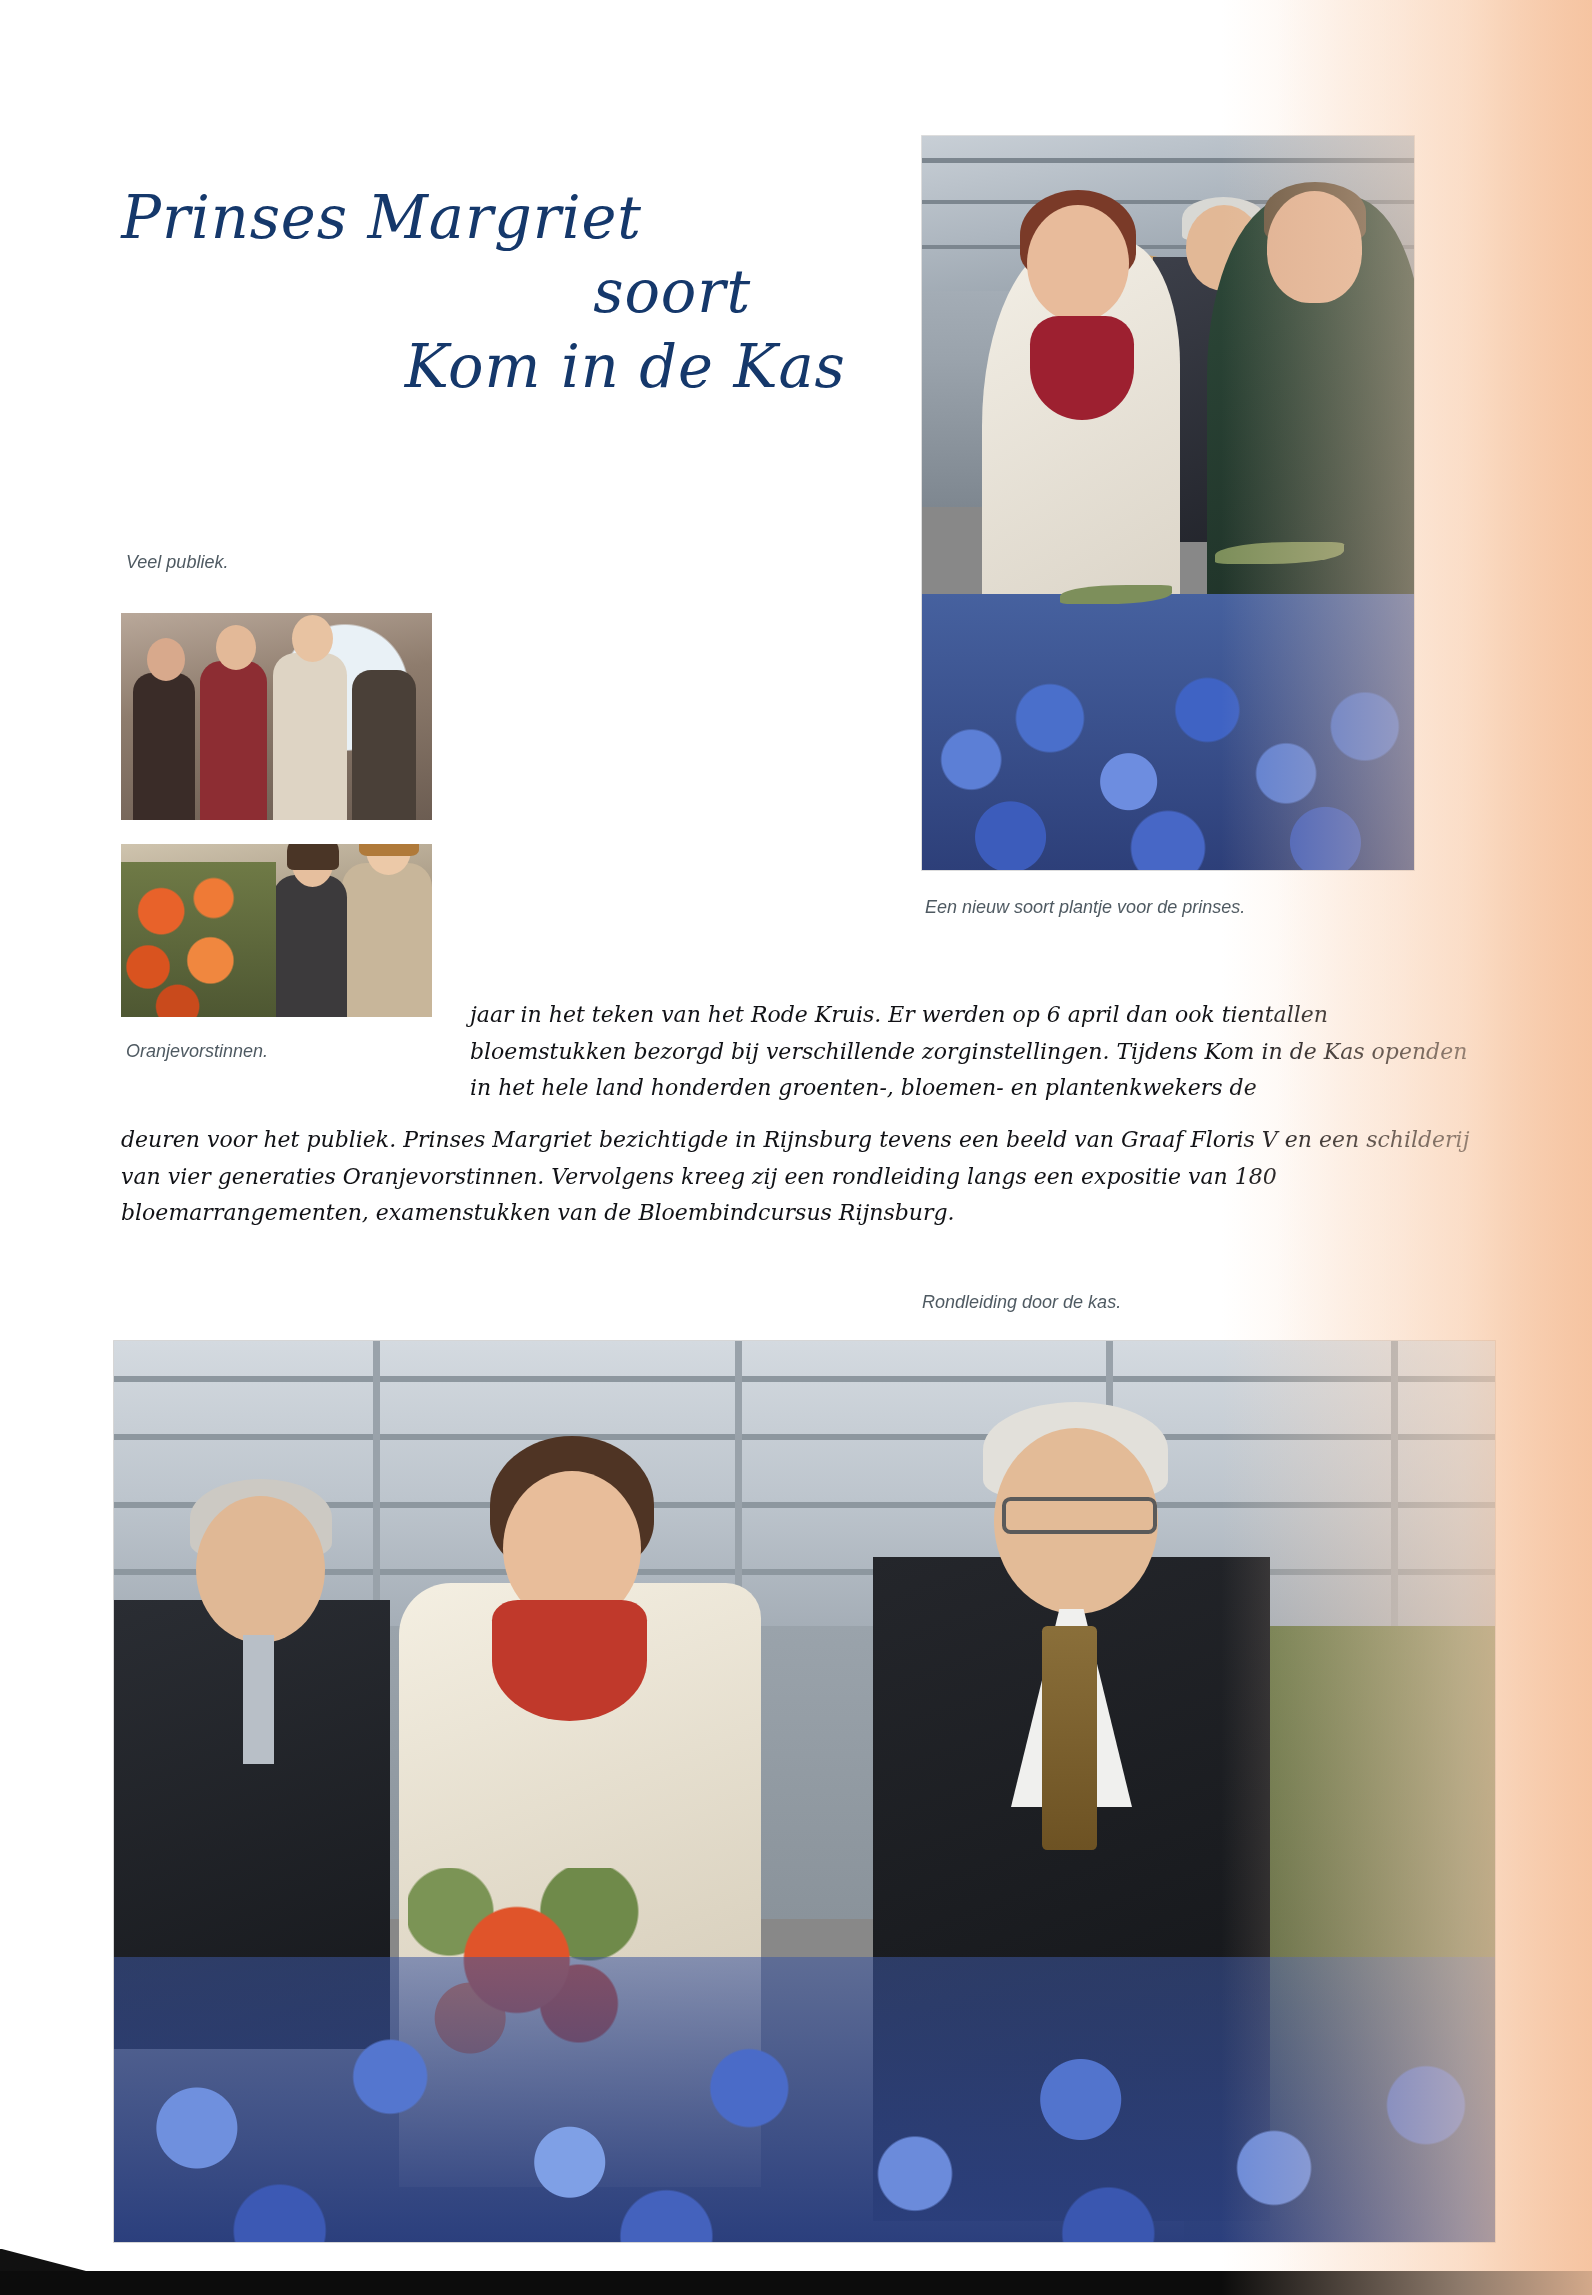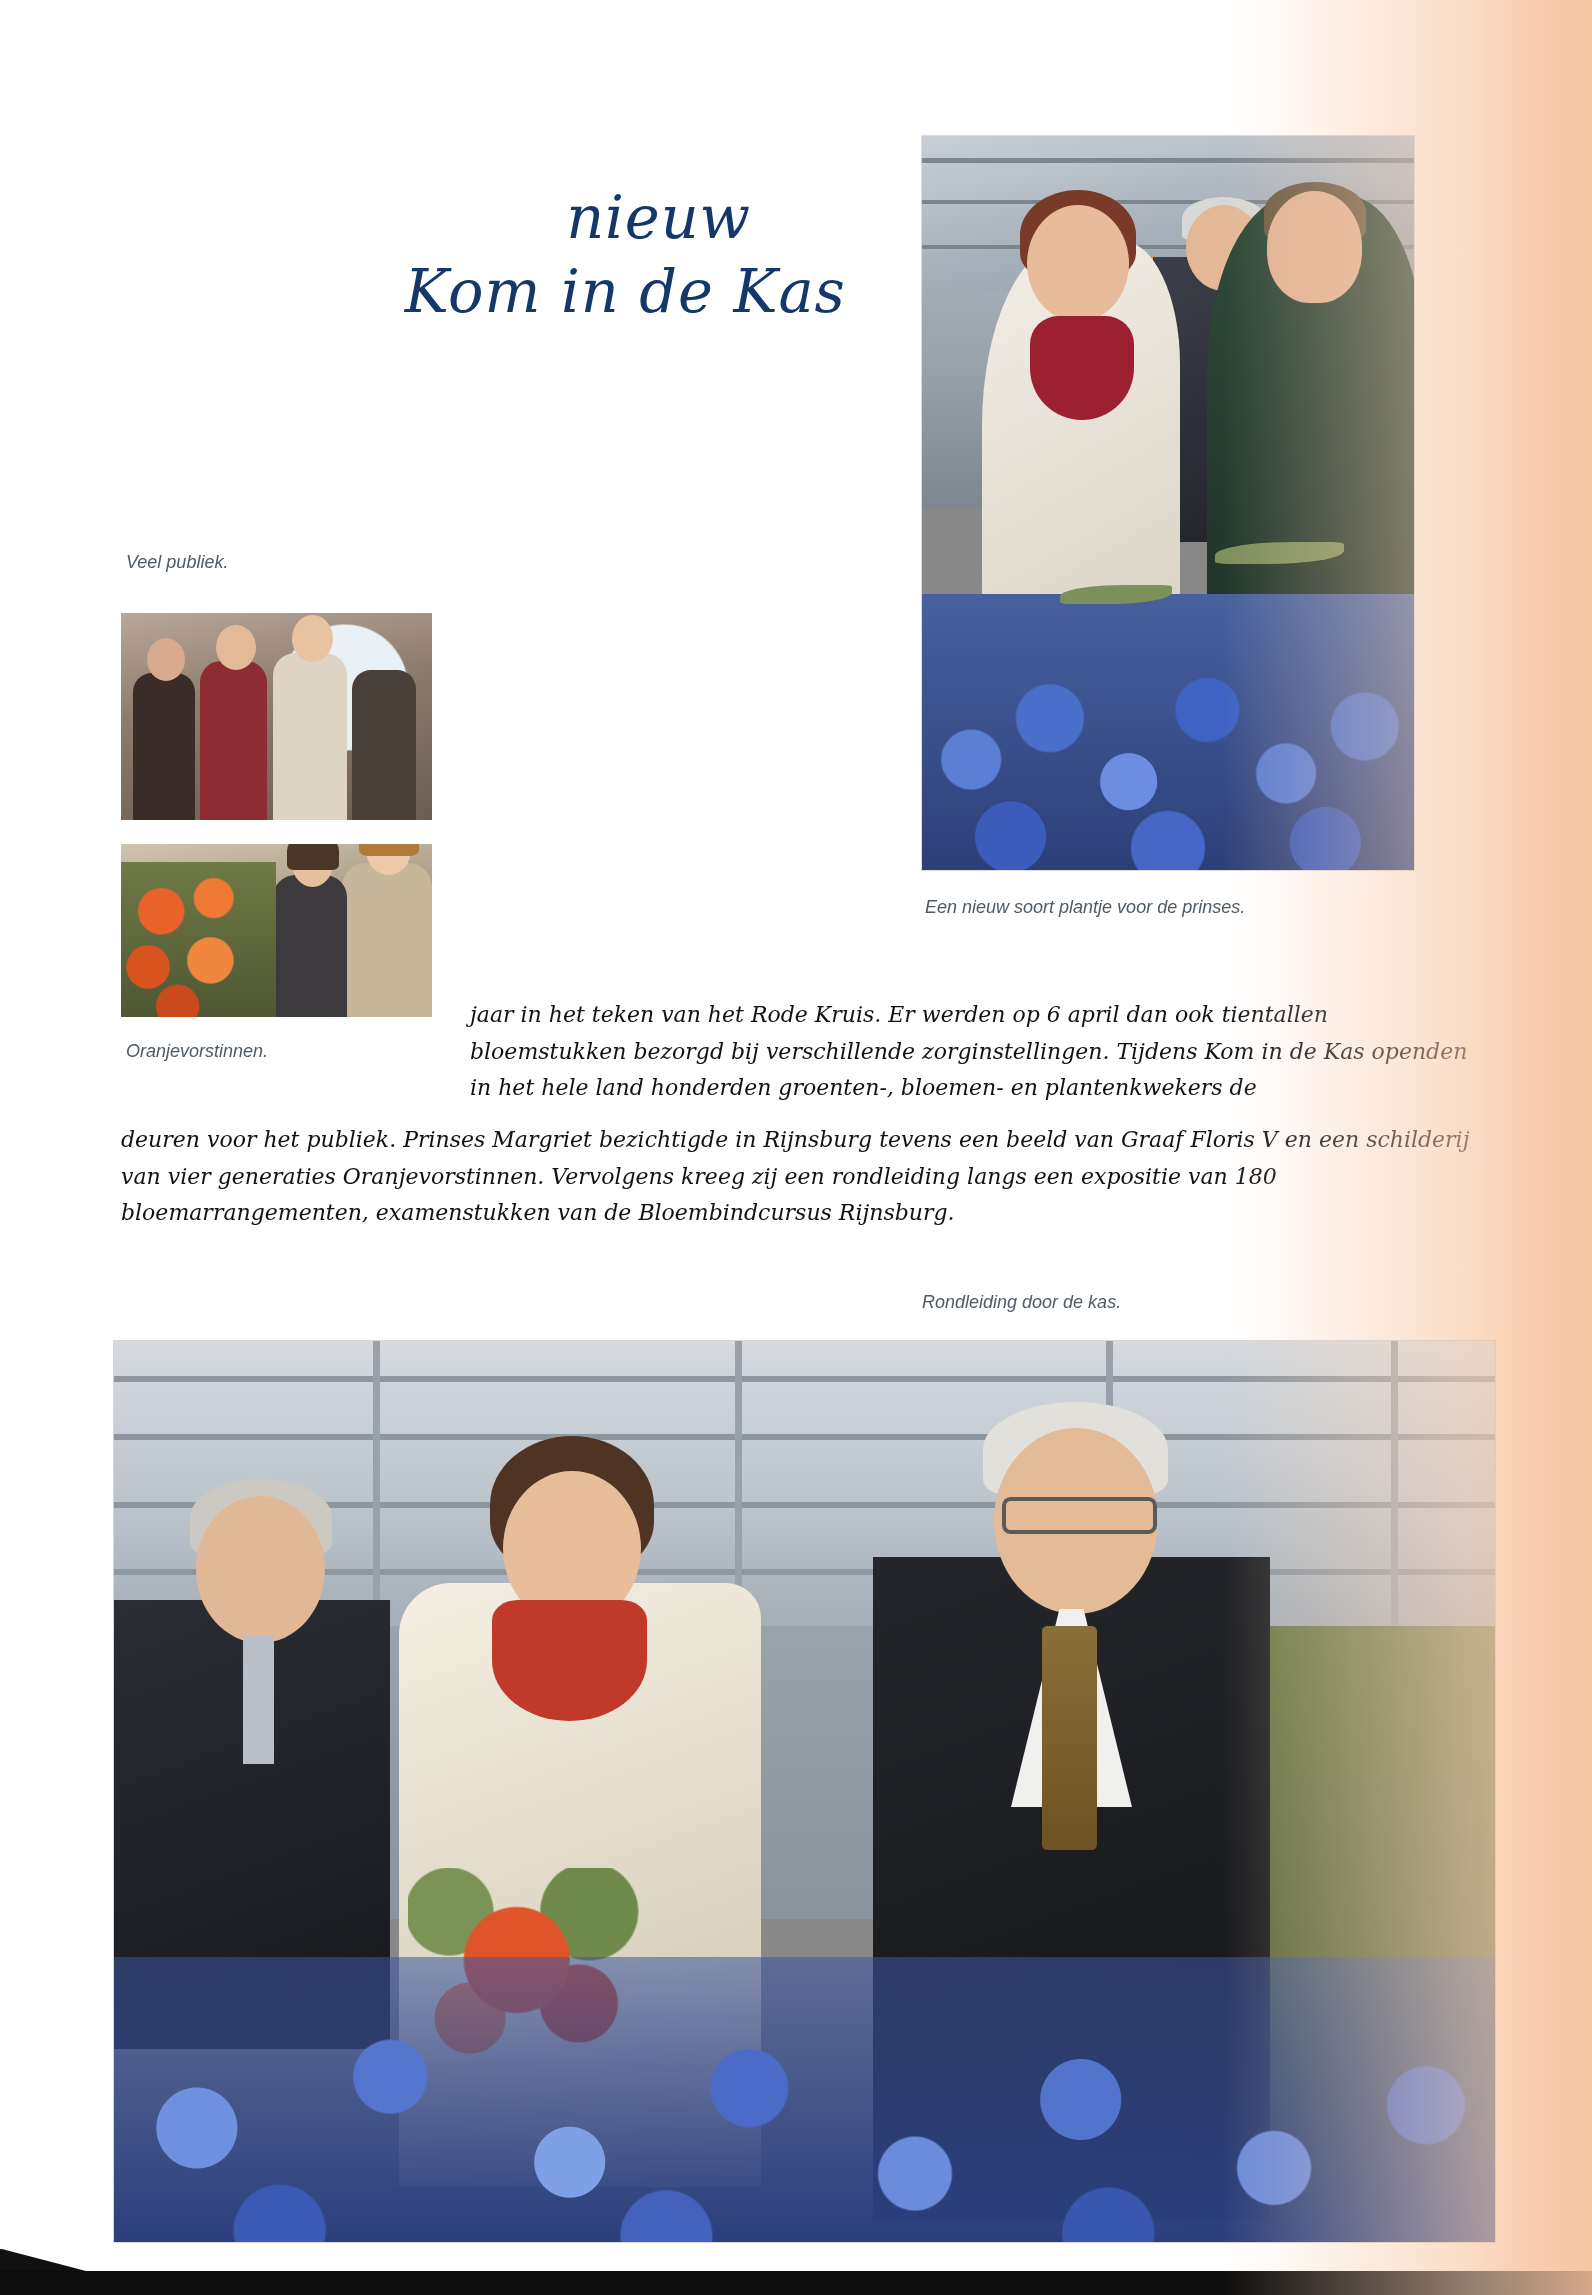--- a/index.html
+++ b/index.html
@@ -347,21 +347,22 @@
     line-height: 0;
     vertical-align: baseline;
   }
 </style>
 </head>
 <body>
 
 <div id="page">
 
   <div id="headline">
-    <span class="l2">nieuw</span>
+    <span class="l1">Prinses Margriet</span>
+    <span class="l2">soort</span>
     <span class="l3">Kom in de Kas</span>
   </div>
 
   <div class="photo" id="photo-handover">
     <div class="ph-inner">
       <div class="bg"></div>
       <div class="roof">
         <div class="beam" style="top:22.4px"></div>
         <div class="beam" style="top:64px"></div>
         <div class="beam" style="top:109px"></div>

